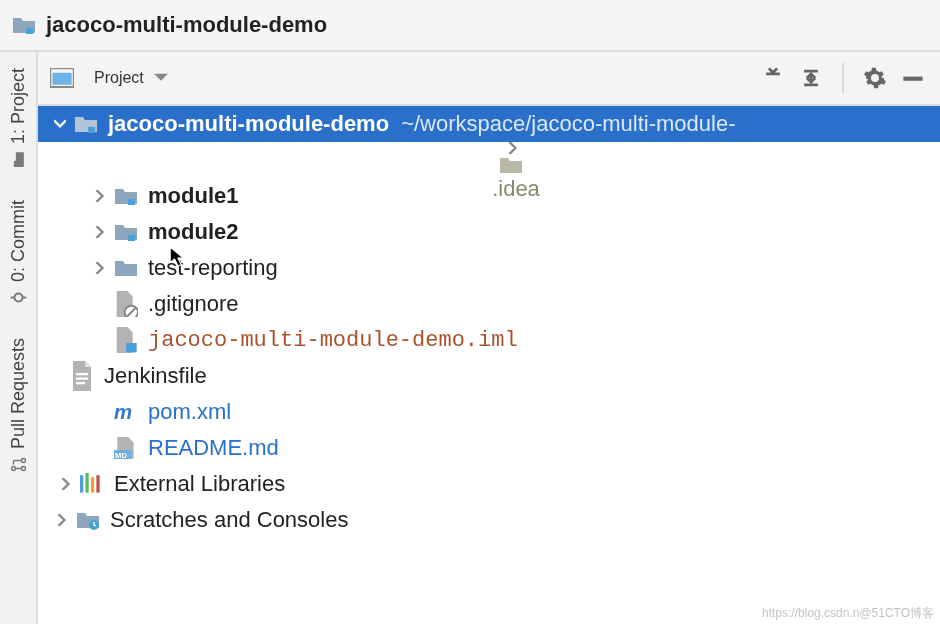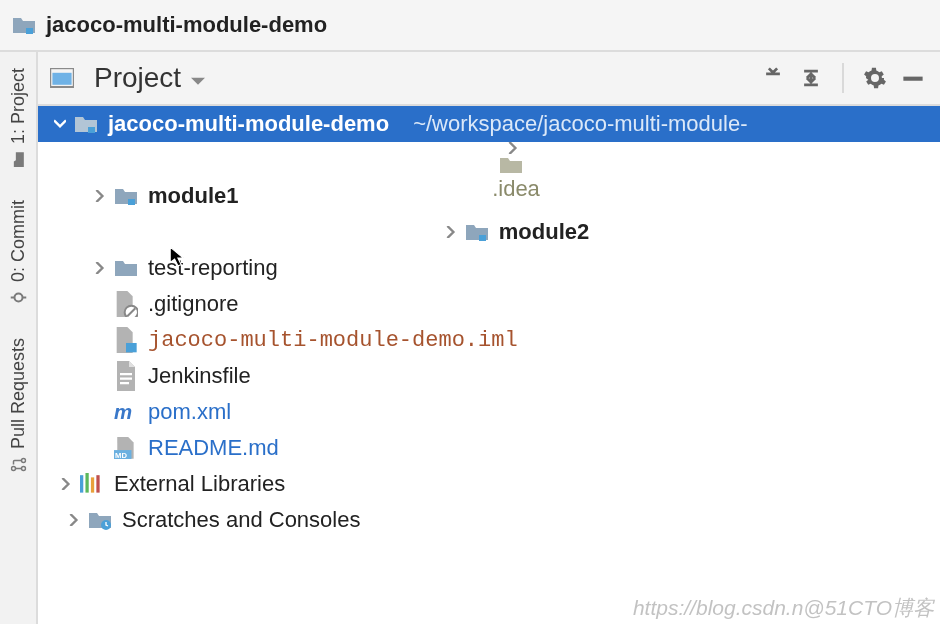--- a/index.html
+++ b/index.html
@@ -70,21 +70,21 @@
     border-bottom: 2px solid #dcdcdc;
     display: flex;
     align-items: center;
     padding: 0 12px;
     gap: 8px;
   }
   .proj-selector {
     display: flex;
     align-items: center;
     gap: 10px;
-    font-size: 28px;
+    font-size: 16px;
     color: #333;
     cursor: pointer;
   }
   .spacer { flex: 1; }
   .tool-icon {
     width: 30px; height: 30px;
     display: flex; align-items: center; justify-content: center;
     color: #777;
     cursor: pointer;
   }
@@ -121,27 +121,26 @@
   .node-icon {
     width: 24px; height: 22px;
     margin-right: 10px;
     display: inline-flex; align-items: center; justify-content: center;
     flex-shrink: 0;
   }
   .bold { font-weight: 700; }
   .dim { color: #8a8a6a; }
   .orange { color: #a6532e; font-family: Liberation Mono, monospace; }
   .blue-link { color: #2a6fc9; }
-  .path { color: #666; margin-left: 24px; }
+  .path { color: #666; margin-left: 12px; }
   .watermark {
     position: absolute;
     right: 6px; bottom: 2px;
-    font-size: 21px;
+    font-size: 12px;
     color: rgba(120,120,120,0.45);
-    font-style: italic;
   }
   .cursor {
     position: absolute;
     left: 130px; top: 140px;
     pointer-events: none;
   }
 </style>
 </head>
 <body>
 
@@ -268,21 +267,21 @@
                 </svg>
               </span>
               <span class="node-icon">
                 <svg viewBox="0 0 24 20">
                   <path fill="#8ea6bc" d="M1 3h8l2 3h12v12H1z"></path>
                   <rect x="14" y="13" width="7" height="6" fill="#4aa0d8"></rect>
                 </svg>
               </span>
               <span class="bold">module1</span>
             </div>
-            <div class="tree-row" style="padding-left: 54px; justify-content: center;">
+            <div class="tree-row" style="padding-left: 54px;">
               <span class="arrow">
                 <svg viewBox="0 0 6 10">
                   <path d="M0 0 L5 5 L0 10" fill="none" stroke="currentColor" stroke-width="2"></path>
                 </svg>
               </span>
               <span class="node-icon">
                 <svg viewBox="0 0 24 20">
                   <path fill="#8ea6bc" d="M1 3h8l2 3h12v12H1z"></path>
                   <rect x="14" y="13" width="7" height="6" fill="#4aa0d8"></rect>
                 </svg>
@@ -314,21 +313,21 @@
             </div>
             <div class="tree-row" style="padding-left: 76px;">
               <span class="node-icon">
                 <svg viewBox="0 0 18 20">
                   <path fill="#b3b3b3" d="M2 0h8l4 4v16H2z"></path>
                   <rect x="9" y="12" width="8" height="7" fill="#4aa0d8"></rect>
                 </svg>
               </span>
               <span class="orange">jacoco-multi-module-demo.iml</span>
             </div>
-            <div class="tree-row" style="padding-left: 76px; text-align: right;">
+            <div class="tree-row" style="padding-left: 32px; text-align: right;">
               <span class="node-icon">
                 <svg viewBox="0 0 16 20">
                   <path fill="#b3b3b3" d="M2 0h8l4 4v16H2z"></path>
                   <path fill="#e0e0e0" d="M10 0v4h4z"></path>
                   <rect x="4" y="8" width="8" height="1.5" fill="#fff"></rect>
                   <rect x="4" y="11" width="8" height="1.5" fill="#fff"></rect>
                   <rect x="4" y="14" width="6" height="1.5" fill="#fff"></rect>
                 </svg>
               </span>
               <span>Jenkinsfile</span>
@@ -362,21 +361,21 @@
           <span class="node-icon">
             <svg viewBox="0 0 22 20">
                 <rect x="0" y="2" width="3" height="16" fill="#4aa0d8"></rect>
                 <rect x="5" y="0" width="3" height="18" fill="#5cb85c"></rect>
                 <rect x="10" y="4" width="3" height="14" fill="#e9a13b"></rect>
                 <rect x="15" y="2" width="3" height="16" fill="#c0504d"></rect>
               </svg>
           </span>
           <span>External Libraries</span>
         </div>
-        <div class="tree-row" style="padding-left:28px">
+        <div class="tree-row" style="padding-left:16px">
           <span class="arrow">
             <svg viewBox="0 0 6 10">
                 <path d="M0 0 L5 5 L0 10" fill="none" stroke="currentColor" stroke-width="2"></path>
               </svg>
           </span>
           <span class="node-icon">
             <svg viewBox="0 0 24 20">
                 <path fill="#8ea6bc" d="M1 3h8l2 3h12v12H1z"></path>
                 <circle cx="18" cy="15" r="5" fill="#4aa0d8"></circle>
                 <path d="M18 12v3l2 1" stroke="#fff" stroke-width="1.3" fill="none"></path>

